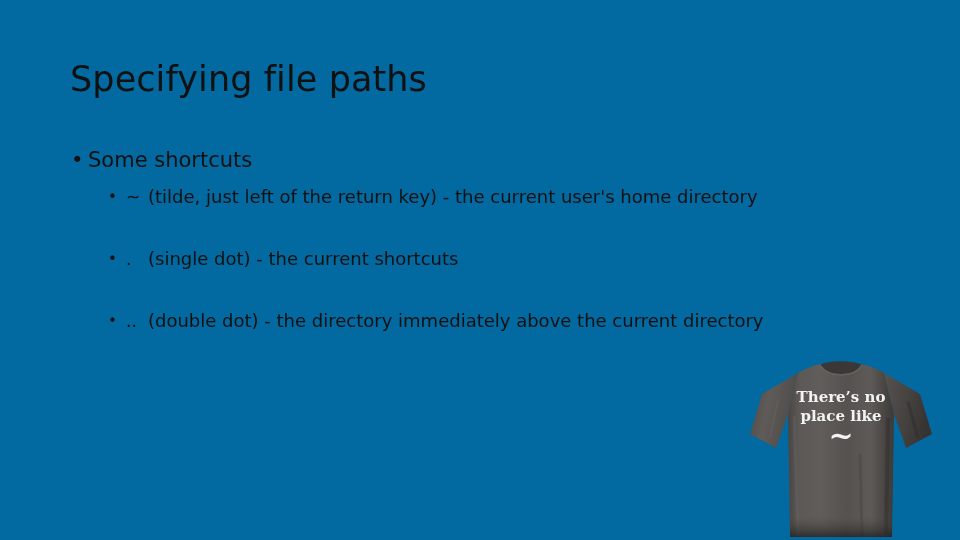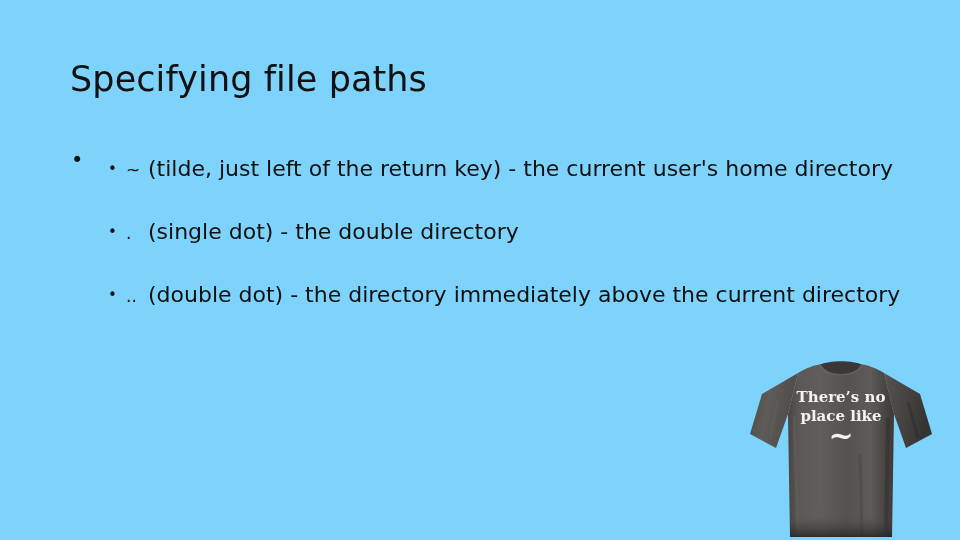--- a/index.html
+++ b/index.html
@@ -15,21 +15,21 @@
     font-family: "DejaVu Sans", sans-serif;
     -webkit-font-smoothing: antialiased;
   }
 
   #slide {
     position: absolute;
     left: 0;
     top: 0;
     width: 960px;
     height: 540px;
-    background: #7dd3fc;
+    background: #0369a1;
   }
 
   
   #slide-title {
     position: absolute;
     left: 70px;
     top: 57px;
     width: 830px;
     font-family: "DejaVu Sans", "Liberation Sans", sans-serif;
     font-size: 35px;
@@ -86,21 +86,21 @@
     color: #111111;
   }
   .lvl2 .shortcut {
     display: inline-block;
     min-width: 22px;
     font-family: "DejaVu Sans", "Liberation Sans", sans-serif;
     font-size: 17px;
     color: #111111;
   }
   .lvl2 .desc {
-    font-size: 22px;
+    font-size: 18px;
     color: #111111;
   }
 
   
   #tshirt-image {
     position: absolute;
     left: 742px;
     top: 356px;
     width: 198px;
     height: 186px;
@@ -119,29 +119,29 @@
 </head>
 <body>
 
 <div id="slide">
 
   <div id="slide-title">Specifying file paths</div>
 
   <div id="body-list">
 
     <div class="lvl1">
-      <span class="bullet-mark">•</span>
+      <span class="bullet-mark">•</span><span>Some shortcuts</span>
     </div>
 
     <div class="lvl2">
       <span class="bullet-mark">•</span><span class="shortcut">~</span><span class="desc">(tilde, just left of the return key) - the current user's home directory</span>
     </div>
 
     <div class="lvl2">
-      <span class="bullet-mark">•</span><span class="shortcut">.</span><span class="desc">(single dot) - the double directory</span>
+      <span class="bullet-mark">•</span><span class="shortcut">.</span><span class="desc">(single dot) - the current shortcuts</span>
     </div>
 
     <div class="lvl2">
       <span class="bullet-mark">•</span><span class="shortcut">..</span><span class="desc">(double dot) - the directory immediately above the current directory</span>
     </div>
 
   </div>
 
   <div id="tshirt-image">
     <svg viewBox="0 0 198 186" xmlns="http://www.w3.org/2000/svg">

